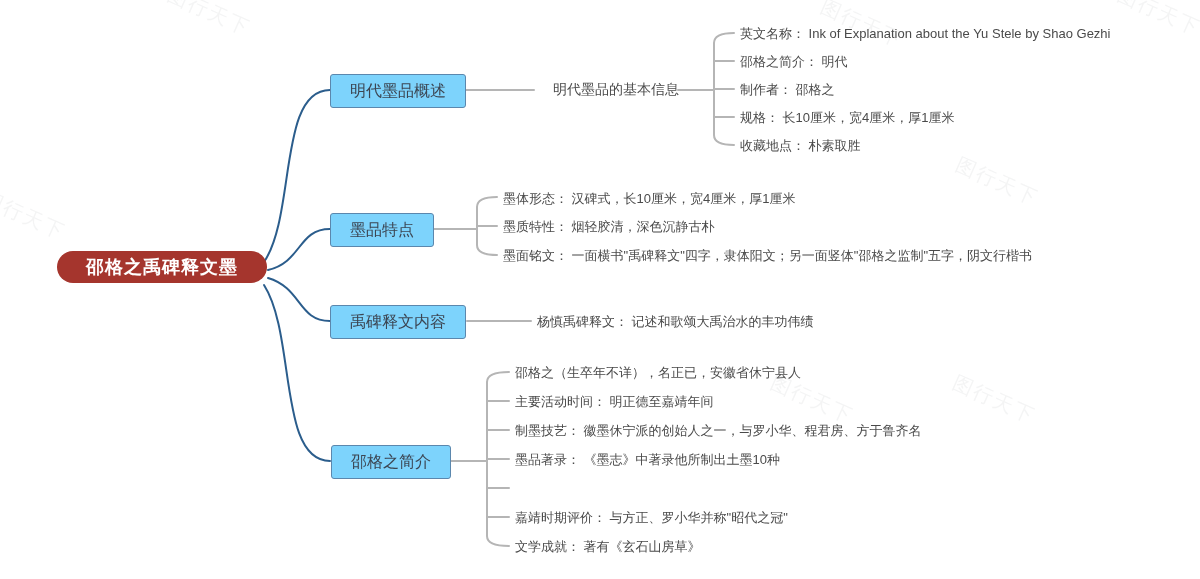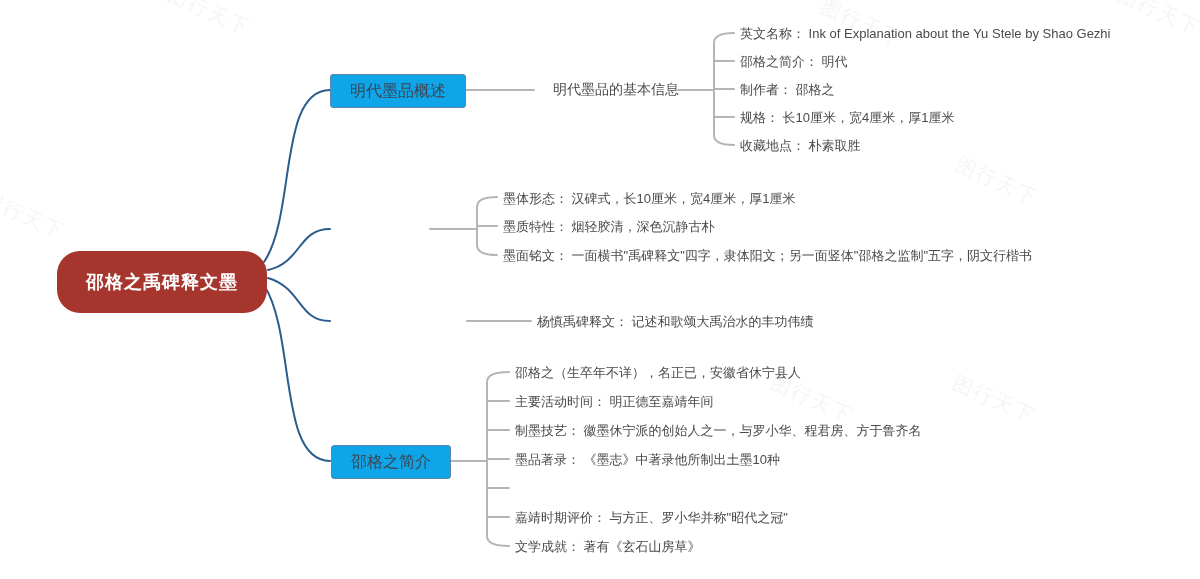--- a/index.html
+++ b/index.html
@@ -11,29 +11,29 @@
   html,body{margin:0;padding:0;background:#fff;}
   .canvas{
     position:relative;width:1200px;height:579px;background:#ffffff;
     overflow:hidden;font-family:"Liberation Sans","DejaVu Sans",sans-serif;
   }
   svg.connectors{position:absolute;left:0;top:0;}
   svg.connectors path{fill:none;stroke-linecap:round;}
   svg.connectors .curve{stroke:var(--curve-blue);stroke-width:2;}
   svg.connectors .gline{stroke:var(--line-gray);stroke-width:2;}
   .root-node{
-    position:absolute;left:57px;top:251px;height:62px;
+    position:absolute;left:57px;top:251px;height:32px;
     display:inline-flex;align-items:center;padding:0 29px;
     background:var(--root-bg);color:var(--root-text);
     border-radius:23px;font-size:18px;font-weight:bold;
     letter-spacing:1px;white-space:nowrap;box-sizing:border-box;
   }
   .branch-box{
     position:absolute;height:32px;display:inline-flex;align-items:center;
-    padding:16px 19px;background:#0ea5e9;border:1px solid var(--branch-border);
+    padding:16px 19px;background:#7dd3fc;border:1px solid var(--branch-border);
     border-radius:3px;color:var(--branch-text);font-size:16px;
     white-space:nowrap;box-sizing:border-box;
   }
   .b1{left:330px;top:74px;}
   .b2{left:330px;top:213px;}
   .b3{left:330px;top:305px;}
   .b4{left:331px;top:445px;}
   .subnode{
     position:absolute;left:537px;top:90px;transform:translateY(-50%);
     color:var(--leaf-text);font-size:14px;white-space:nowrap;margin-left:16px;
@@ -93,24 +93,26 @@
   <div class="root-node">邵格之禹碑释文墨</div>
 
   <div class="branch-box b1">明代墨品概述</div>
   <div class="subnode">明代墨品的基本信息</div>
   <div class="leaf" style="left:740px;top:33px">英文名称： Ink of Explanation about the Yu Stele by Shao Gezhi</div>
   <div class="leaf" style="left:740px;top:61px">邵格之简介： 明代</div>
   <div class="leaf" style="left:740px;top:89px">制作者： 邵格之</div>
   <div class="leaf" style="left:740px;top:117px">规格： 长10厘米，宽4厘米，厚1厘米</div>
   <div class="leaf" style="left:740px;top:145px">收藏地点： 朴素取胜</div>
 
+  <div class="branch-box b2">墨品特点</div>
   <div class="leaf" style="left:503px;top:198px">墨体形态： 汉碑式，长10厘米，宽4厘米，厚1厘米</div>
   <div class="leaf" style="left:503px;top:226px">墨质特性： 烟轻胶清，深色沉静古朴</div>
   <div class="leaf" style="left:503px;top:255px">墨面铭文： 一面横书"禹碑释文"四字，隶体阳文；另一面竖体"邵格之监制"五字，阴文行楷书</div>
 
+  <div class="branch-box b3">禹碑释文内容</div>
   <div class="leaf" style="left:537px;top:321px">杨慎禹碑释文： 记述和歌颂大禹治水的丰功伟绩</div>
 
   <div class="branch-box b4">邵格之简介</div>
   <div class="leaf" style="left:515px;top:372px">邵格之（生卒年不详），名正已，安徽省休宁县人</div>
   <div class="leaf" style="left:515px;top:401px">主要活动时间： 明正德至嘉靖年间</div>
   <div class="leaf" style="left:515px;top:430px">制墨技艺： 徽墨休宁派的创始人之一，与罗小华、程君房、方于鲁齐名</div>
   <div class="leaf" style="left:515px;top:459px">墨品著录： 《墨志》中著录他所制出土墨10种</div>
   <div class="leaf" style="left:515px;top:517px">嘉靖时期评价： 与方正、罗小华并称"昭代之冠"</div>
   <div class="leaf" style="left:515px;top:546px">文学成就： 著有《玄石山房草》</div>
 

